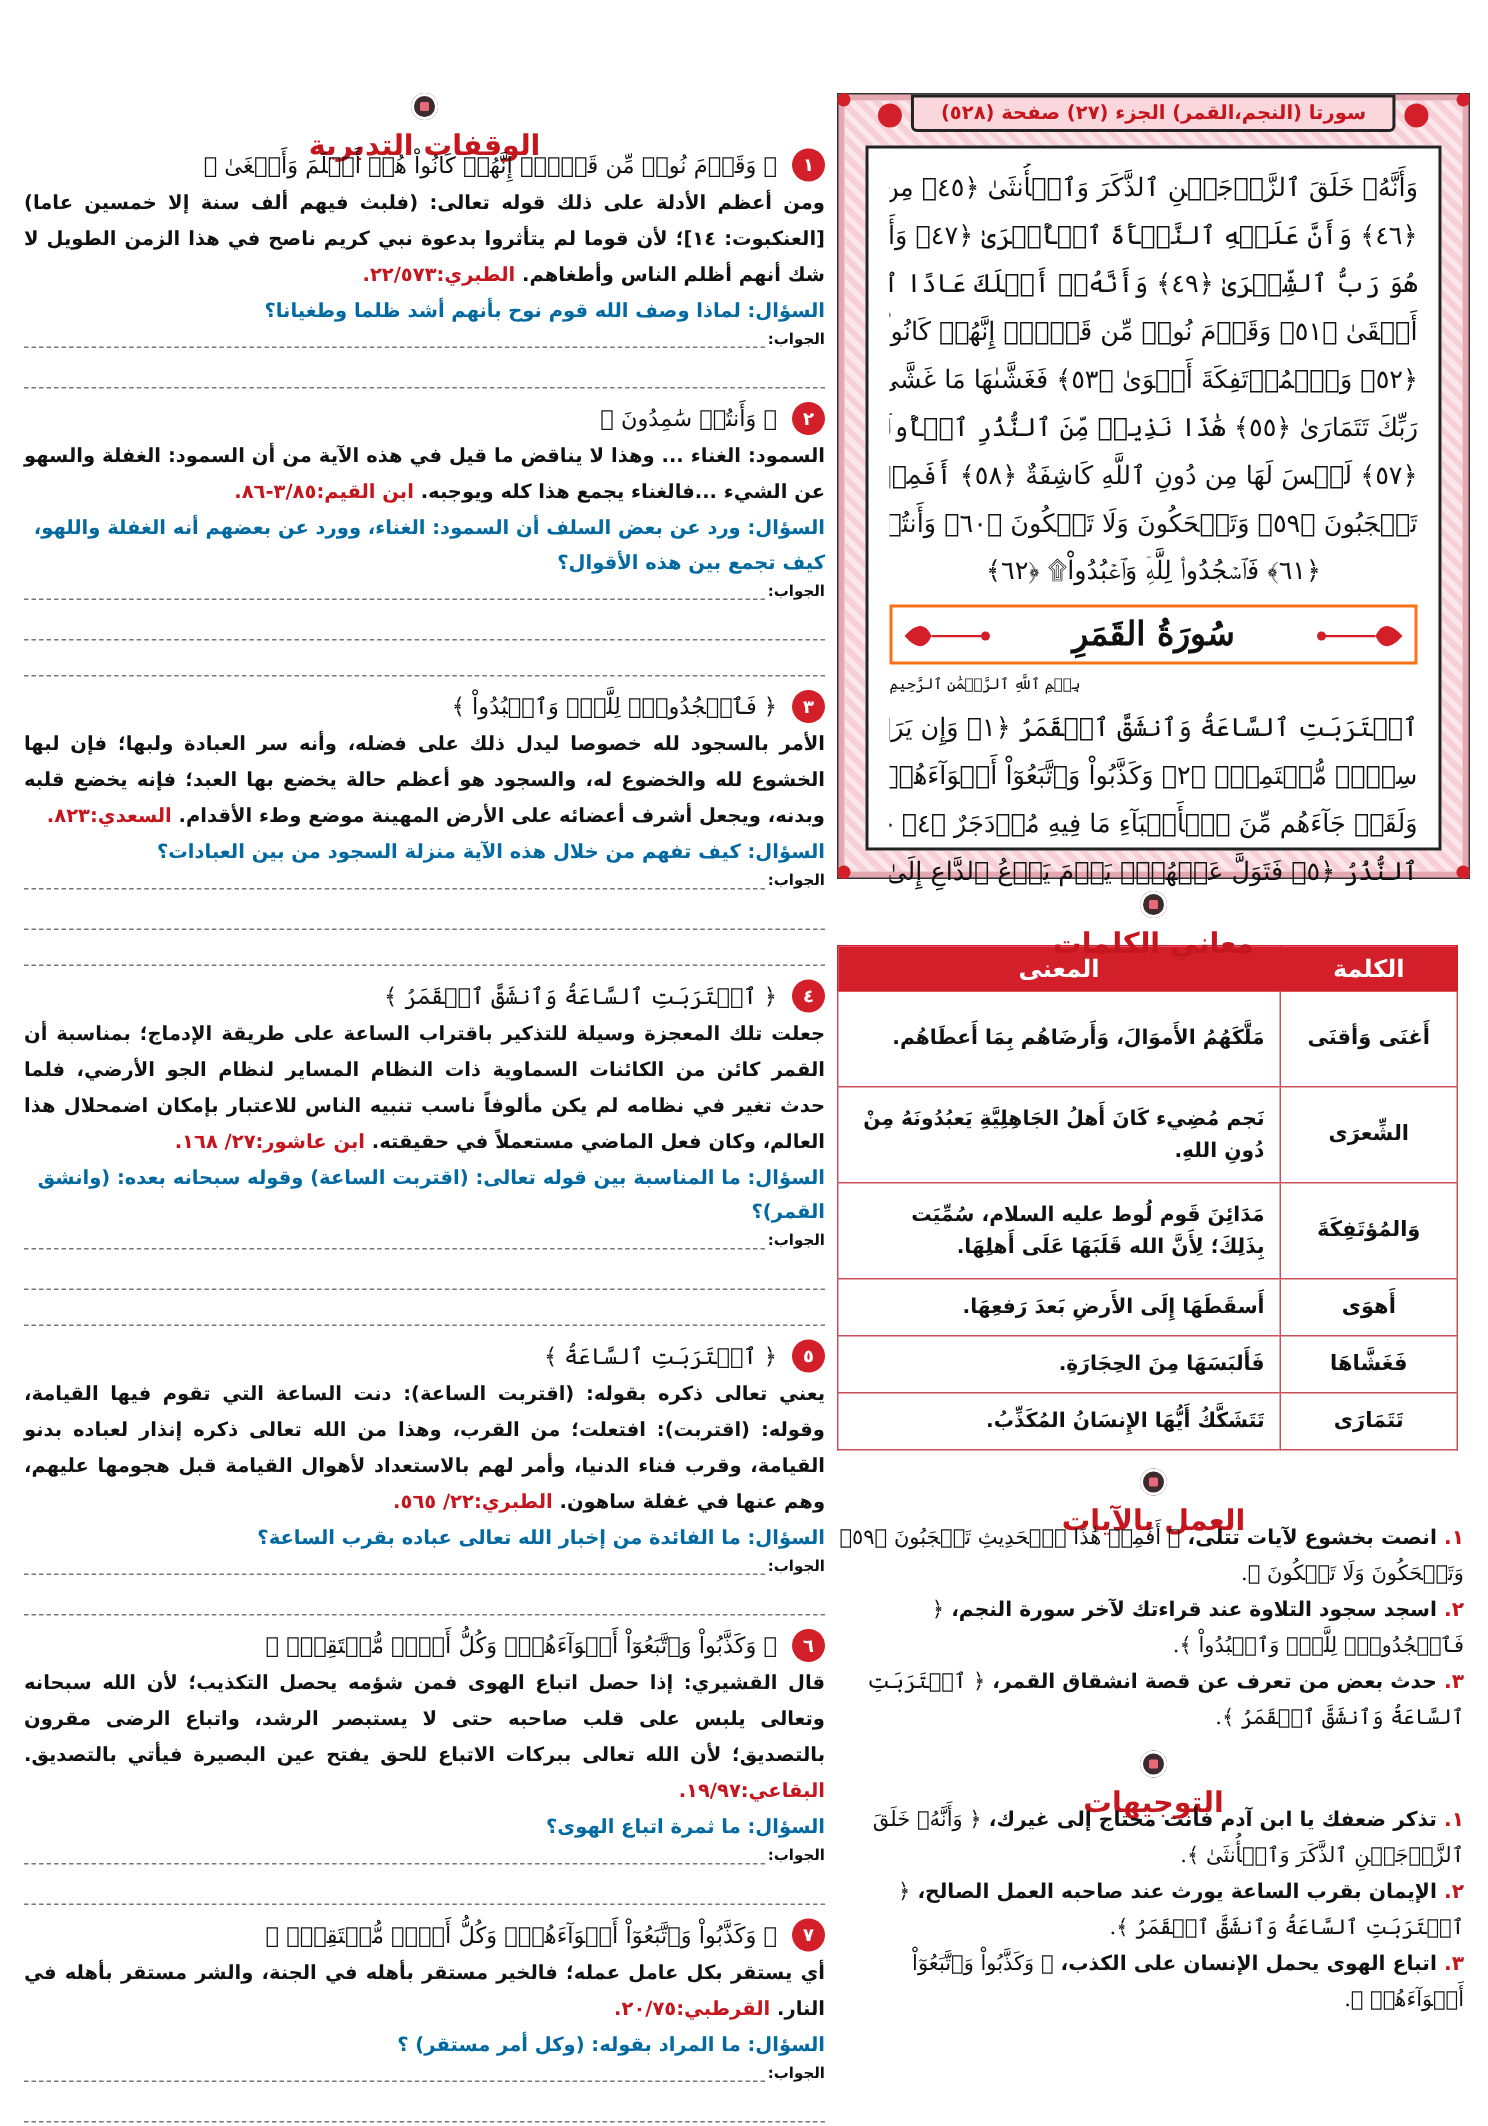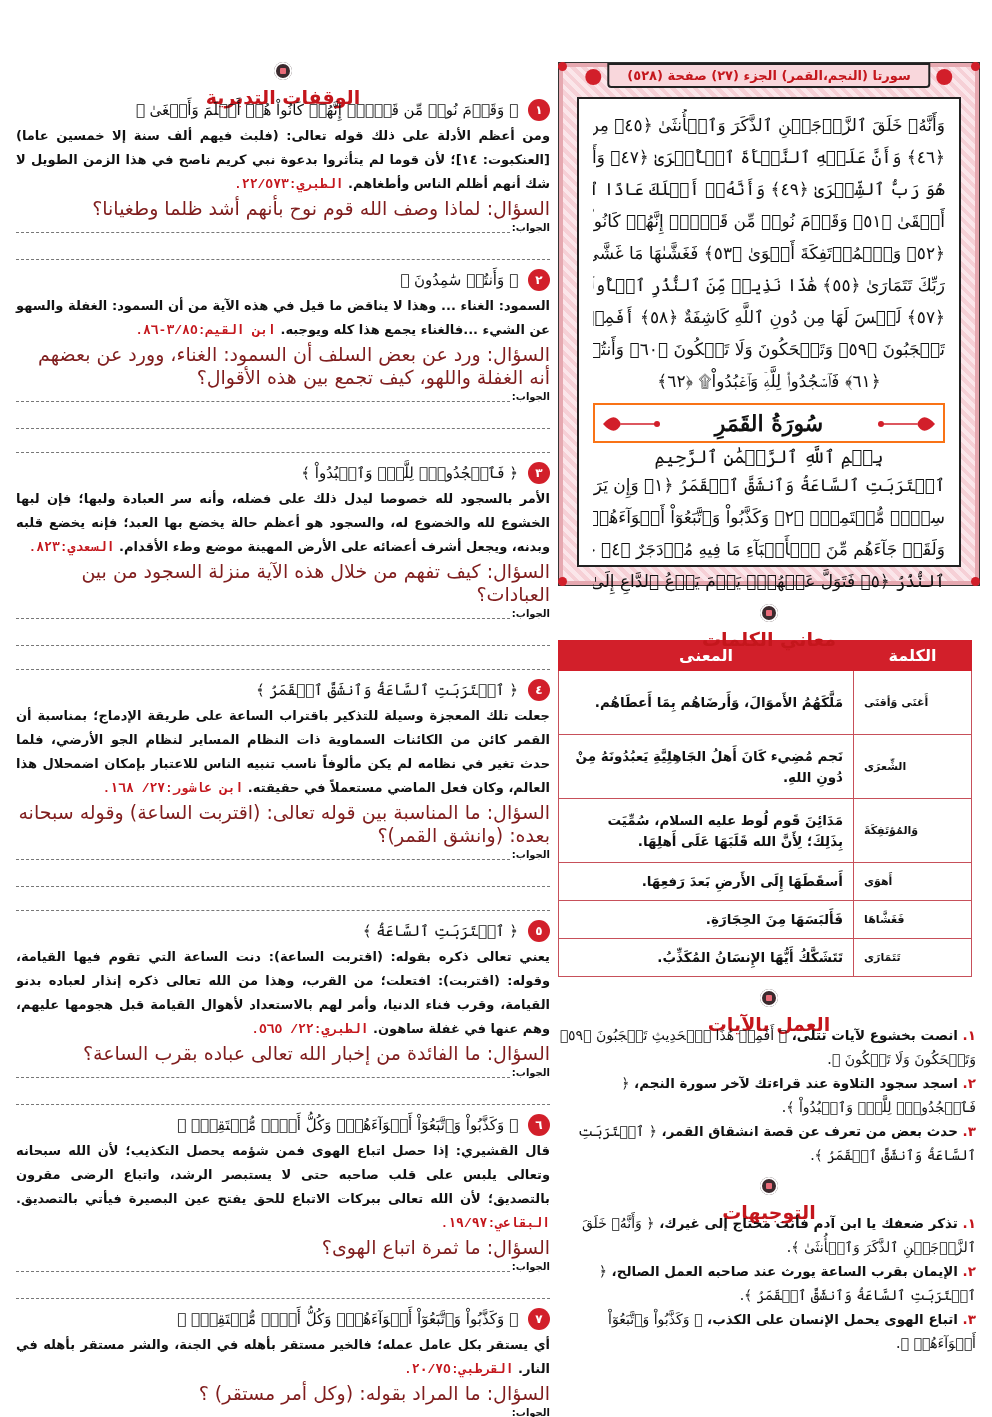--- a/index.html
+++ b/index.html
@@ -39,57 +39,57 @@
   }
   .ayah-line.center { text-align: center; text-align-last: center; }
   .surah-banner {
     margin: 6px 0 2px 0; height: 40px; border: 2px solid #f97316; position: relative;
     display: flex; align-items: center; justify-content: center;
     font-family: "DejaVu Serif", serif; font-size: 22px; font-weight: bold;
   }
   .surah-banner .orn { position: absolute; top: 8px; width: 60px; height: 22px; }
   .surah-banner .orn.r { right: 6px; }
   .surah-banner .orn.l { left: 6px; }
-  .basmala { text-align: center; font-family: "DejaVu Serif", serif; font-size: 18px; line-height: 24px; }
+  .basmala { text-align: left; font-family: "DejaVu Serif", serif; font-size: 10px; line-height: 24px; }
 
   .section-title {
     display: flex; align-items: center; gap: 6px; font-size: 19px; font-weight: bold; color: #c4161c;
     height: 30px;
     flex-direction: column;
   }
   .rosette {
     width: 18px; height: 18px; border-radius: 50%; background: #3b2a2e; position: relative; flex: none;
     box-shadow: 0 0 0 2px #fff inset;
   }
   .rosette::after { content: ""; position: absolute; left: 6px; top: 6px; width: 6px; height: 6px; background: #e86a78; border-radius: 1px; }
 
   
   .meanings { width: 414px; border-collapse: collapse; margin-right: 8px; }
   .meanings th { background: #d21f2a; color: #fff; font-size: 16px; font-weight: bold; height: 30px; border: 1px solid #d21f2a; }
   .meanings td { border: 1.5px solid #c7505a; font-size: 13.5px; font-weight: bold; padding: 6px 10px; vertical-align: middle; line-height: 21px; }
-  .meanings td.word { width: 118px; text-align: left; font-size: 11px; }
+  .meanings td.word { width: 118px; text-align: center; font-size: 14px; }
   .meanings td.meaning { text-align: right; }
 
   .action-list { margin-top: 4px; }
   .action-item { font-size: 13.5px; font-weight: bold; line-height: 24px; padding-right: 4px; }
   .action-item .num { color: #c4161c; }
   .action-item .quran { font-family: "DejaVu Serif", serif; font-weight: normal; font-size: 14px; }
 
   
   .left-col { position: absolute; right: 442px; top: 62px; width: 534px; }
   .reflection { margin-bottom: 6px; }
   .ref-head { display: flex; align-items: center; gap: 10px; height: 28px; margin-top: 4px; }
   .ref-num {
     width: 22px; height: 22px; border-radius: 50%; background: #d21f2a; color: #fff; flex: none;
     font-size: 12px; font-weight: bold; display: flex; align-items: center; justify-content: center;
   }
   .ref-verse { font-family: "DejaVu Serif", serif; font-size: 15px; }
   .ref-body { font-size: 13px; font-weight: bold; line-height: 24px; text-align: justify; }
-  .ref-source { color: #c4161c; font-family: Liberation Mono, monospace; }
-  .ref-question { font-size: 19px; font-weight: normal; color: #7f1d1d; line-height: 23px; }
+  .ref-source { color: #c4161c; }
+  .ref-question { font-size: 13px; font-weight: bold; color: #0369a1; line-height: 23px; }
   .answer-label { font-size: 10px; font-weight: bold; line-height: 16px; display: flex; align-items: center; gap: 2px; }
   .answer-label .line { flex: 1; border-bottom: 1px dashed #777; height: 10px; }
   .answer-line { border-bottom: 1px dashed #777; height: 24px; }
 </style>
 </head>
 <body>
 
 <div class="page">
 
   <div class="right-col">
@@ -128,21 +128,21 @@
         </div>
         <div class="basmala">بِسۡمِ ٱللَّهِ ٱلرَّحۡمَٰنِ ٱلرَّحِيمِ</div>
 
         <div class="ayah-line">ٱقۡتَرَبَتِ ٱلسَّاعَةُ وَٱنشَقَّ ٱلۡقَمَرُ ﴿١﴾ وَإِن يَرَوۡاْ ءَايَةٗ يُعۡرِضُواْ وَيَقُولُواْ</div>
         <div class="ayah-line">سِحۡرٞ مُّسۡتَمِرّٞ ﴿٢﴾ وَكَذَّبُواْ وَٱتَّبَعُوٓاْ أَهۡوَآءَهُمۡۚ وَكُلُّ أَمۡرٖ مُّسۡتَقِرّٞ ﴿٣﴾</div>
         <div class="ayah-line">وَلَقَدۡ جَآءَهُم مِّنَ ٱلۡأَنۢبَآءِ مَا فِيهِ مُزۡدَجَرٌ ﴿٤﴾ حِكۡمَةُۢ بَٰلِغَةٞۖ فَمَا تُغۡنِ</div>
         <div class="ayah-line">ٱلنُّذُرُ ﴿٥﴾ فَتَوَلَّ عَنۡهُمۡۘ يَوۡمَ يَدۡعُ ٱلدَّاعِ إِلَىٰ شَيۡءٖ نُّكُرٍ ﴿٦﴾</div>
       </div>
     </div>
 
-    <div class="section-title" style="margin-top:18px">
+    <div class="section-title" style="margin-top:8px">
       <span class="rosette"></span>
       <span>معاني الكلمات</span>
     </div>
     <table class="meanings" style="margin-top:6px">
       <thead>
         <tr>
           <th>الكلمة</th>
           <th>المعنى</th>
         </tr>
       </thead>

